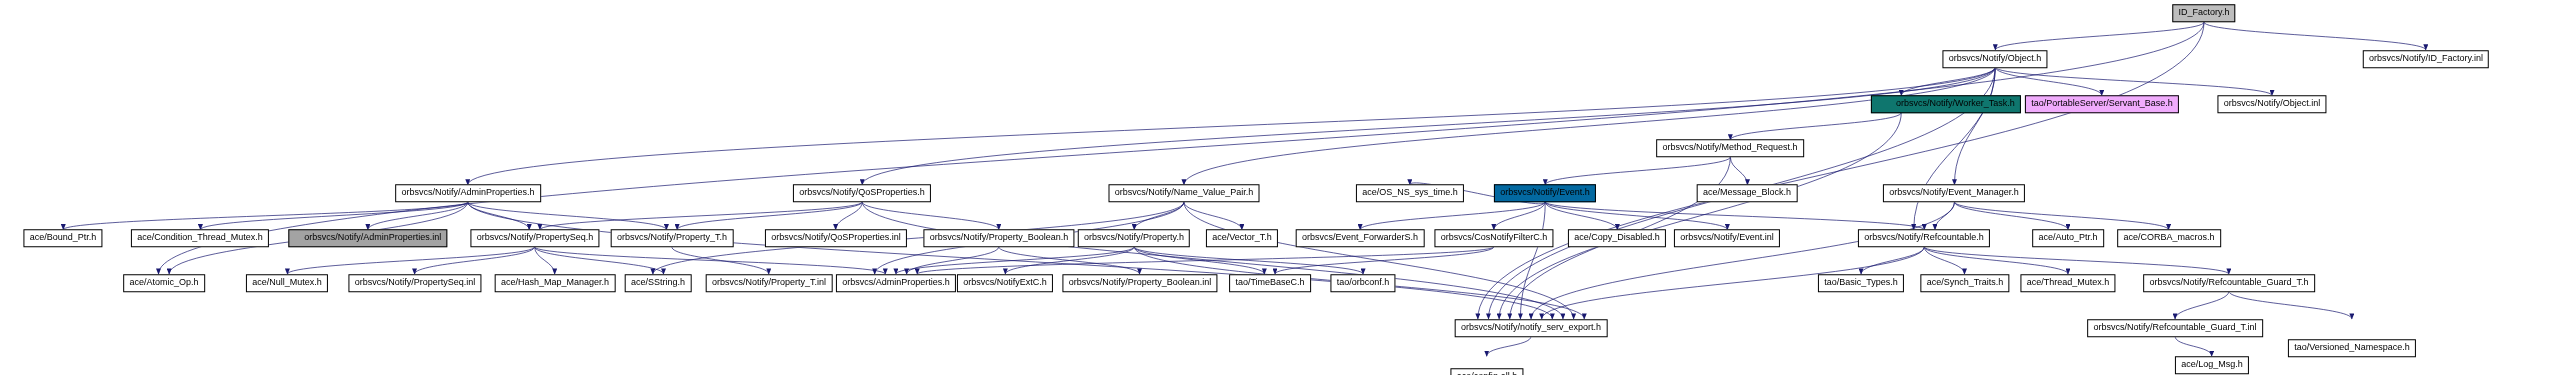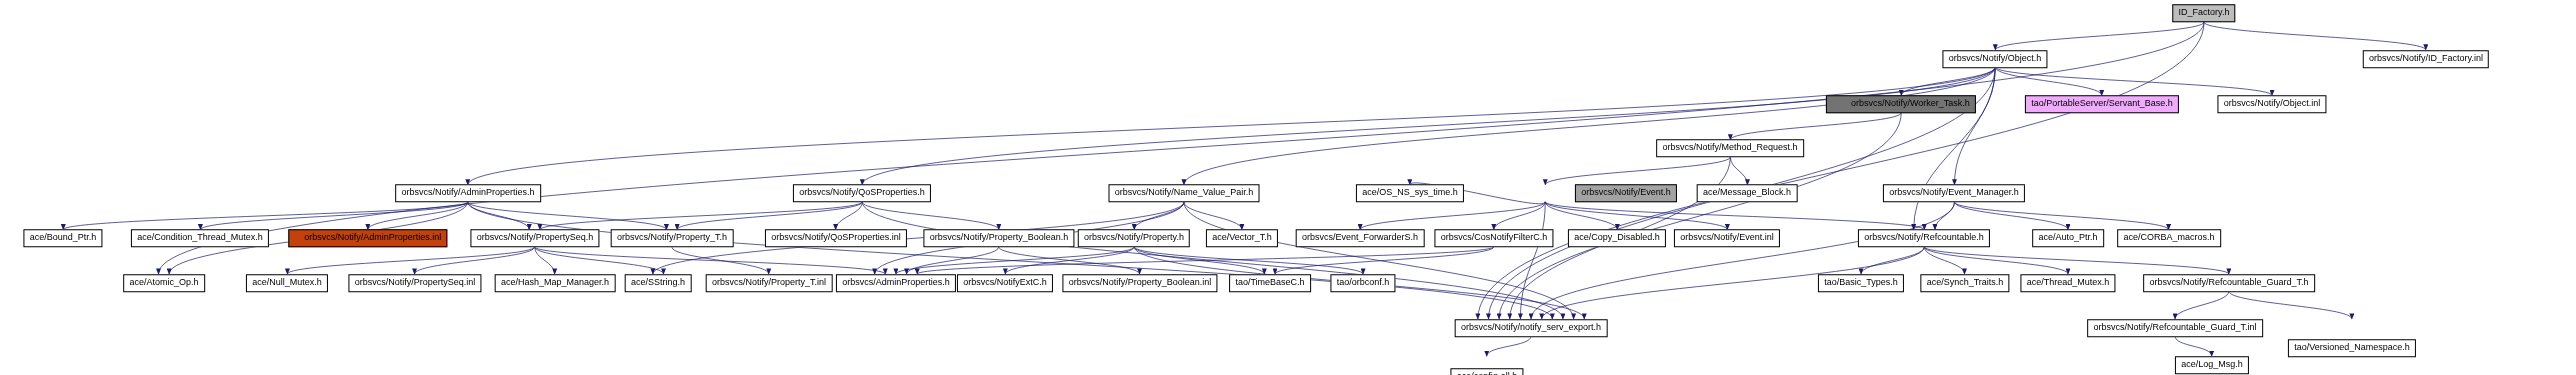--- a/index.html
+++ b/index.html
@@ -122,34 +122,34 @@
         <path d="M1689,417 C1689,437.7 1927,442.3 1927,463" fill="none" stroke="#191970" stroke-width="1.2" marker-end="url(#arrowhead)"></path>
         <path d="M1689,417 C1689,437.7 1533,442.3 1533,463" fill="none" stroke="#191970" stroke-width="1.2" marker-end="url(#arrowhead)"></path>
         <path d="M2526,417 C2526,437.7 1551,442.3 1551,463" fill="none" stroke="#191970" stroke-width="1.2" marker-end="url(#arrowhead)"></path>
         <path d="M2526,417 C2526,437.7 2156,442.3 2156,463" fill="none" stroke="#191970" stroke-width="1.2" marker-end="url(#arrowhead)"></path>
       </g>
   </svg>
   <div id="nodes">
       <div class="node root" style="left: 2204px; top: 13px; background: rgb(189, 189, 189); border-color: rgb(0, 0, 0); color: rgb(0, 0, 0);">ID_Factory.h</div>
       <div class="node" style="left: 1995px; top: 59px; background: rgb(255, 255, 255); border-color: rgb(0, 0, 0); color: rgb(0, 0, 0);">orbsvcs/Notify/Object.h</div>
       <div class="node" style="left: 2426px; top: 59px; background: rgb(255, 255, 255); border-color: rgb(0, 0, 0); color: rgb(0, 0, 0);">orbsvcs/Notify/ID_Factory.inl</div>
-      <div class="node" style="left: 1901px; top: 104px; background: #737373; border-color: rgb(0, 0, 0); color: rgb(0, 0, 0); padding-left: 24px;">orbsvcs/Notify/Worker_Task.h</div>
+      <div class="node" style="left: 1946px; top: 104px; background: #0f766e; border-color: rgb(0, 0, 0); color: rgb(0, 0, 0); padding-left: 24px;">orbsvcs/Notify/Worker_Task.h</div>
       <div class="node" style="left: 2102px; top: 104px; background: #f0abfc; border-color: rgb(0, 0, 0); color: rgb(0, 0, 0);">tao/PortableServer/Servant_Base.h</div>
       <div class="node" style="left: 2272px; top: 104px; background: rgb(255, 255, 255); border-color: rgb(0, 0, 0); color: rgb(0, 0, 0);">orbsvcs/Notify/Object.inl</div>
       <div class="node" style="left: 1730px; top: 148px; background: rgb(255, 255, 255); border-color: rgb(0, 0, 0); color: rgb(0, 0, 0);">orbsvcs/Notify/Method_Request.h</div>
       <div class="node" style="left: 468px; top: 193px; background: rgb(255, 255, 255); border-color: rgb(0, 0, 0); color: rgb(0, 0, 0);">orbsvcs/Notify/AdminProperties.h</div>
       <div class="node" style="left: 862px; top: 193px; background: rgb(255, 255, 255); border-color: rgb(0, 0, 0); color: rgb(0, 0, 0);">orbsvcs/Notify/QoSProperties.h</div>
       <div class="node" style="left: 1184px; top: 193px; background: rgb(255, 255, 255); border-color: rgb(0, 0, 0); color: rgb(0, 0, 0);">orbsvcs/Notify/Name_Value_Pair.h</div>
       <div class="node" style="left: 1410px; top: 193px; background: rgb(255, 255, 255); border-color: rgb(0, 0, 0); color: rgb(0, 0, 0);">ace/OS_NS_sys_time.h</div>
-      <div class="node" style="left: 1626px; top: 193px; background: #a3a3a3; border-color: rgb(0, 0, 0); color: rgb(0, 0, 0);">orbsvcs/Notify/Event.h</div>
+      <div class="node" style="left: 1545px; top: 193px; background: #0369a1; border-color: rgb(0, 0, 0); color: rgb(0, 0, 0);">orbsvcs/Notify/Event.h</div>
       <div class="node" style="left: 1747px; top: 193px; background: rgb(255, 255, 255); border-color: rgb(0, 0, 0); color: rgb(0, 0, 0);">ace/Message_Block.h</div>
       <div class="node" style="left: 1954px; top: 193px; background: rgb(255, 255, 255); border-color: rgb(0, 0, 0); color: rgb(0, 0, 0);">orbsvcs/Notify/Event_Manager.h</div>
       <div class="node" style="left: 63px; top: 238px; background: rgb(255, 255, 255); border-color: rgb(0, 0, 0); color: rgb(0, 0, 0);">ace/Bound_Ptr.h</div>
       <div class="node" style="left: 200px; top: 238px; background: rgb(255, 255, 255); border-color: rgb(0, 0, 0); color: rgb(0, 0, 0);">ace/Condition_Thread_Mutex.h</div>
-      <div class="node" style="left: 368px; top: 238px; background: #c2410c; border-color: rgb(0, 0, 0); color: rgb(0, 0, 0); padding-left: 15px;">orbsvcs/Notify/AdminProperties.inl</div>
+      <div class="node" style="left: 368px; top: 238px; background: #a3a3a3; border-color: rgb(0, 0, 0); color: rgb(0, 0, 0); padding-left: 15px;">orbsvcs/Notify/AdminProperties.inl</div>
       <div class="node" style="left: 535px; top: 238px; background: rgb(255, 255, 255); border-color: rgb(0, 0, 0); color: rgb(0, 0, 0);">orbsvcs/Notify/PropertySeq.h</div>
       <div class="node" style="left: 672px; top: 238px; background: rgb(255, 255, 255); border-color: rgb(0, 0, 0); color: rgb(0, 0, 0);">orbsvcs/Notify/Property_T.h</div>
       <div class="node" style="left: 836px; top: 238px; background: rgb(255, 255, 255); border-color: rgb(0, 0, 0); color: rgb(0, 0, 0);">orbsvcs/Notify/QoSProperties.inl</div>
       <div class="node" style="left: 999px; top: 238px; background: rgb(255, 255, 255); border-color: rgb(0, 0, 0); color: rgb(0, 0, 0);">orbsvcs/Notify/Property_Boolean.h</div>
       <div class="node" style="left: 1134px; top: 238px; background: rgb(255, 255, 255); border-color: rgb(0, 0, 0); color: rgb(0, 0, 0);">orbsvcs/Notify/Property.h</div>
       <div class="node" style="left: 1242px; top: 238px; background: rgb(255, 255, 255); border-color: rgb(0, 0, 0); color: rgb(0, 0, 0);">ace/Vector_T.h</div>
       <div class="node" style="left: 1360px; top: 238px; background: rgb(255, 255, 255); border-color: rgb(0, 0, 0); color: rgb(0, 0, 0);">orbsvcs/Event_ForwarderS.h</div>
       <div class="node" style="left: 1494px; top: 238px; background: rgb(255, 255, 255); border-color: rgb(0, 0, 0); color: rgb(0, 0, 0);">orbsvcs/CosNotifyFilterC.h</div>
       <div class="node" style="left: 1617px; top: 238px; background: rgb(255, 255, 255); border-color: rgb(0, 0, 0); color: rgb(0, 0, 0);">ace/Copy_Disabled.h</div>
       <div class="node" style="left: 1727px; top: 238px; background: rgb(255, 255, 255); border-color: rgb(0, 0, 0); color: rgb(0, 0, 0);">orbsvcs/Notify/Event.inl</div>

